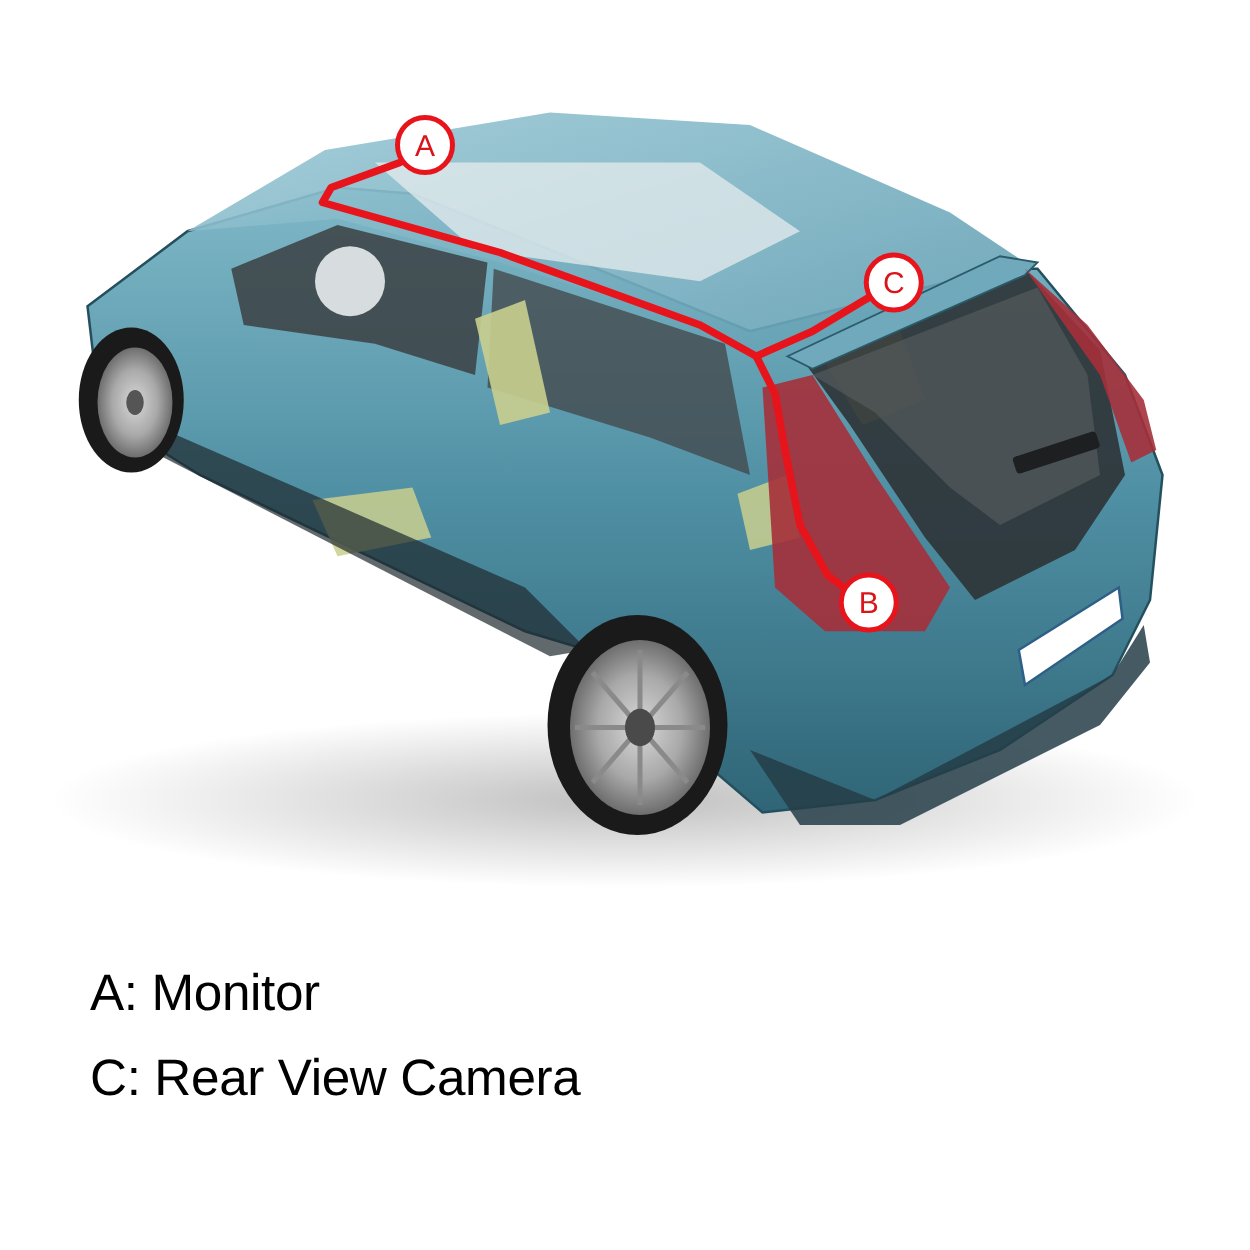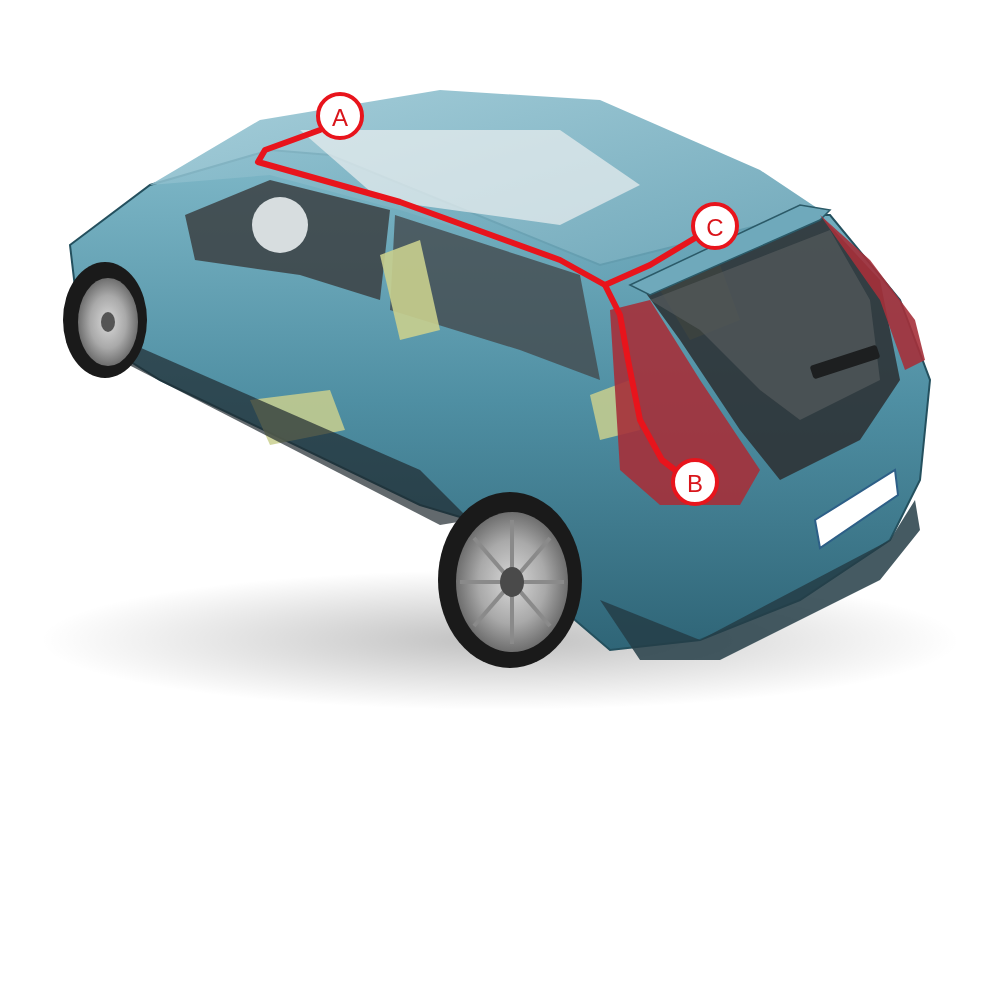--- a/index.html
+++ b/index.html
@@ -102,13 +102,15 @@
       <text class="marker-text" x="695" y="483">B</text>
     </g>
     <g>
       <circle cx="715" cy="226" r="22" fill="#fff" stroke="#e8141c" stroke-width="4"></circle>
       <text class="marker-text" x="715" y="227">C</text>
     </g>
   </svg>
 </div>
 
 <div class="legend">
+  <div class="legend-row">A: Monitor</div>
+  <div class="legend-row">C: Rear View Camera</div>
 </div>
 
 </body></html>

